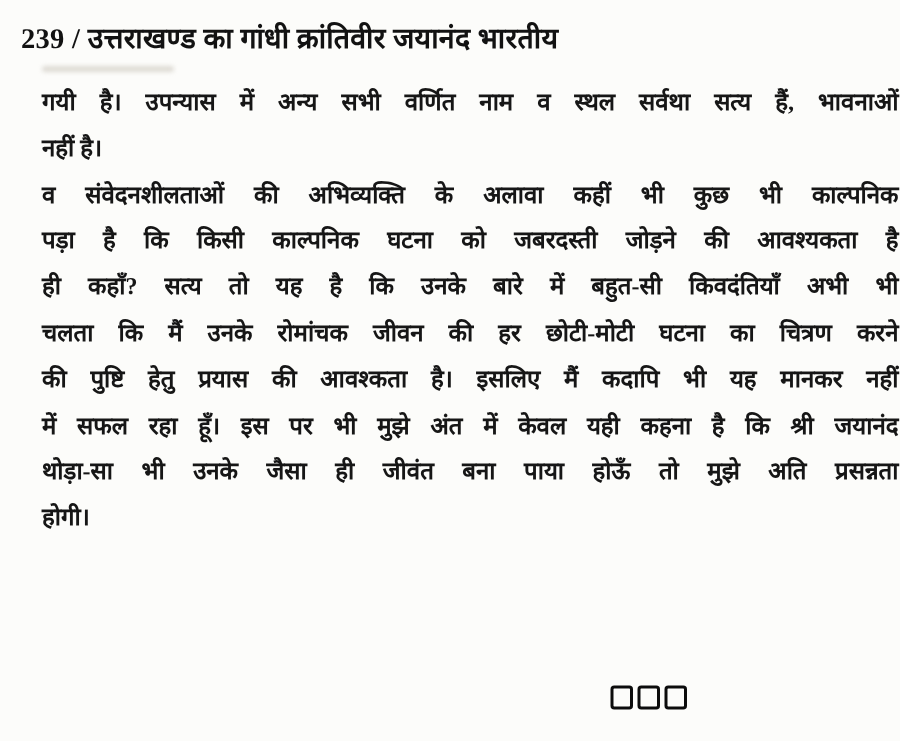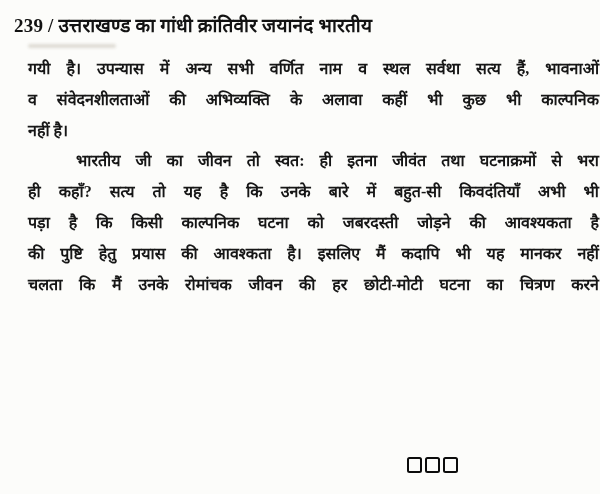--- a/index.html
+++ b/index.html
@@ -84,27 +84,29 @@
 </head>
 <body>
 
 <div class="page">
   <div class="page-header">239 / उत्तराखण्ड का गांधी क्रांतिवीर जयानंद भारतीय</div>
 
   <div class="header-smudge"></div>
 
   <div class="body-text" id="body-text">
       <div class="text-line justified">गयी है। उपन्यास में अन्य सभी वर्णित नाम व स्थल सर्वथा सत्य हैं, भावनाओं</div>
+      <div class="text-line">नहीं है।</div>
       <div class="text-line justified">व संवेदनशीलताओं की अभिव्यक्ति के अलावा कहीं भी कुछ भी काल्पनिक</div>
-      <div class="text-line">नहीं है।</div>
-      <div class="text-line justified indented">भारतीय जी का जीवन तो स्वत: ही इतना जीवंत तथा घटनाक्रमों से भरा</div>
+      <div class="text-line justified">पड़ा है कि किसी काल्पनिक घटना को जबरदस्ती जोड़ने की आवश्यकता है</div>
       <div class="text-line justified">ही कहाँ? सत्य तो यह है कि उनके बारे में बहुत-सी किवदंतियाँ अभी भी</div>
-      <div class="text-line justified">पड़ा है कि किसी काल्पनिक घटना को जबरदस्ती जोड़ने की आवश्यकता है</div>
+      <div class="text-line justified">चलता कि मैं उनके रोमांचक जीवन की हर छोटी-मोटी घटना का चित्रण करने</div>
       <div class="text-line justified">की पुष्टि हेतु प्रयास की आवश्कता है। इसलिए मैं कदापि भी यह मानकर नहीं</div>
-      <div class="text-line justified">चलता कि मैं उनके रोमांचक जीवन की हर छोटी-मोटी घटना का चित्रण करने</div>
+      <div class="text-line justified">में सफल रहा हूँ। इस पर भी मुझे अंत में केवल यही कहना है कि श्री जयानंद</div>
+      <div class="text-line justified">थोड़ा-सा भी उनके जैसा ही जीवंत बना पाया होऊँ तो मुझे अति प्रसन्नता</div>
+      <div class="text-line">होगी।</div>
     </div>
 
   <div class="end-marker" id="end-marker">
       <div class="end-marker-square"></div>
       <div class="end-marker-square"></div>
       <div class="end-marker-square"></div>
     </div>
 </div>
 
 </body></html>

